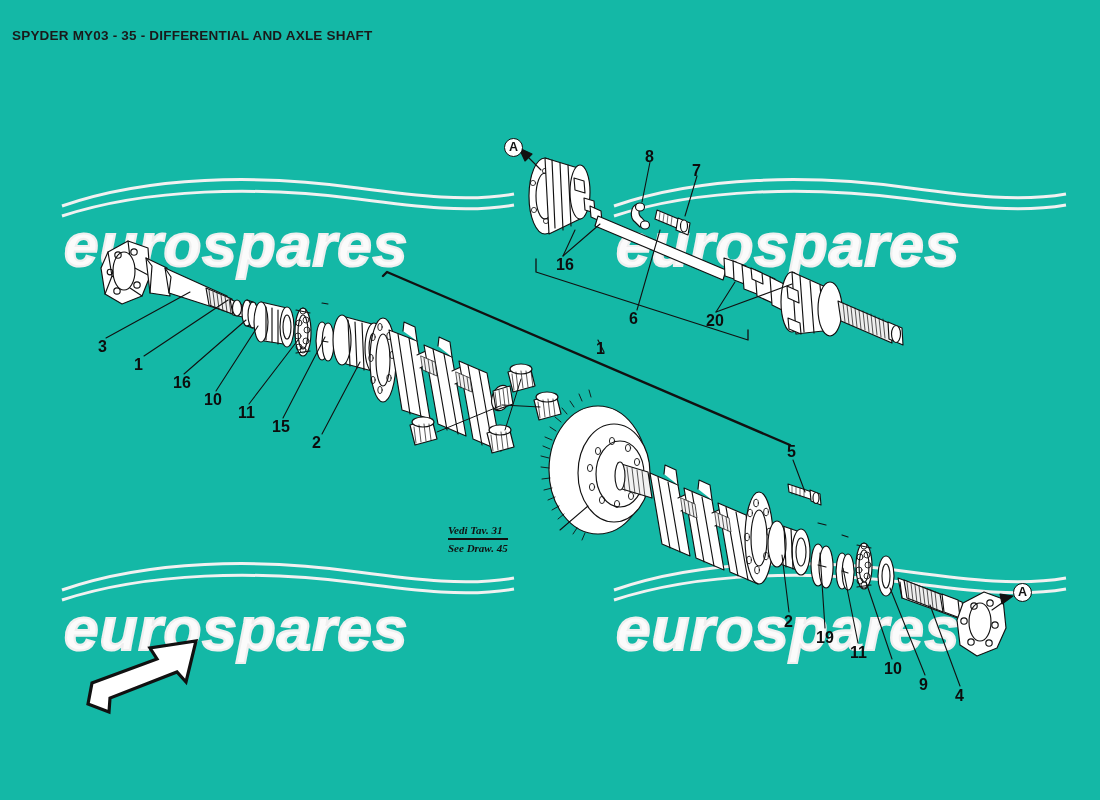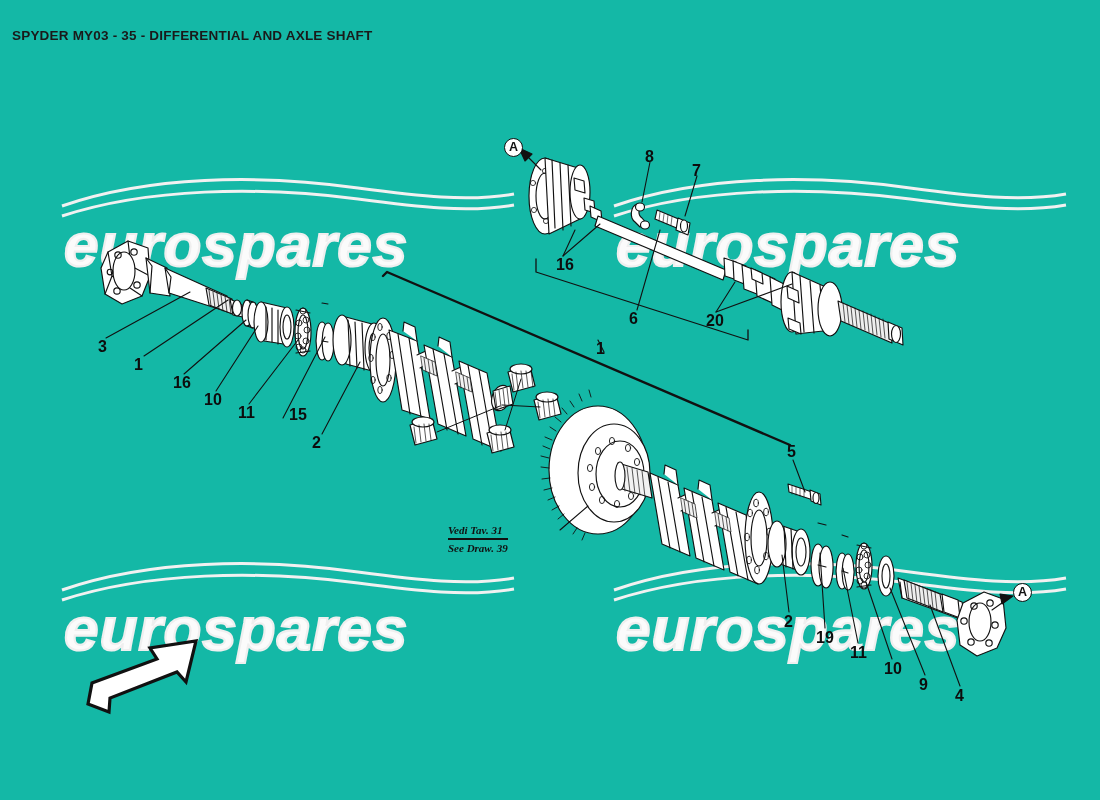--- a/index.html
+++ b/index.html
@@ -498,21 +498,21 @@
         <path d="M88 704 L92 683 L157 659 L150 648 L196 641 L186 682 L177 672 L110 698 L109 712 Z" fill="#ffffff" stroke="#111" stroke-width="3.2" stroke-linejoin="miter"></path>
       </g>
     </g>
   </svg>
 
   <div class="callout-label" style="left:98px;  top:338px;">3</div>
   <div class="callout-label" style="left:134px; top:356px;">1</div>
   <div class="callout-label" style="left:173px; top:374px;">16</div>
   <div class="callout-label" style="left:204px; top:391px;">10</div>
   <div class="callout-label" style="left:238px; top:404px;">11</div>
-  <div class="callout-label" style="left:272px; top:406px;margin-left:17px;">15</div>
+  <div class="callout-label" style="left:272px; top:418px;">15</div>
   <div class="callout-label" style="left:312px; top:434px;">2</div>
 
   <div class="callout-label" style="left:645px; top:148px;">8</div>
   <div class="callout-label" style="left:692px; top:162px;">7</div>
   <div class="callout-label" style="left:556px; top:256px;">16</div>
   <div class="callout-label" style="left:629px; top:310px;">6</div>
   <div class="callout-label" style="left:706px; top:312px;">20</div>
   <div class="callout-label" style="left:596px; top:340px;">1</div>
 
   <div class="callout-label" style="left:787px; top:443px;">5</div>
@@ -523,16 +523,16 @@
   <div class="callout-label" style="left:884px; top:660px;">10</div>
   <div class="callout-label" style="left:919px; top:676px;">9</div>
   <div class="callout-label" style="left:955px; top:687px;">4</div>
 
   <div class="amark" style="left:504px; top:138px;">A</div>
   <div class="amark" style="left:1013px; top:583px;">A</div>
 
   <div class="note-block" style="left:448px; top:523px;">
     <div>Vedi Tav. 31</div>
     <div class="rule"></div>
-    <div>See Draw. 39</div>
+    <div>See Draw. 45</div>
   </div>
 
 </div>
 
 </body></html>

